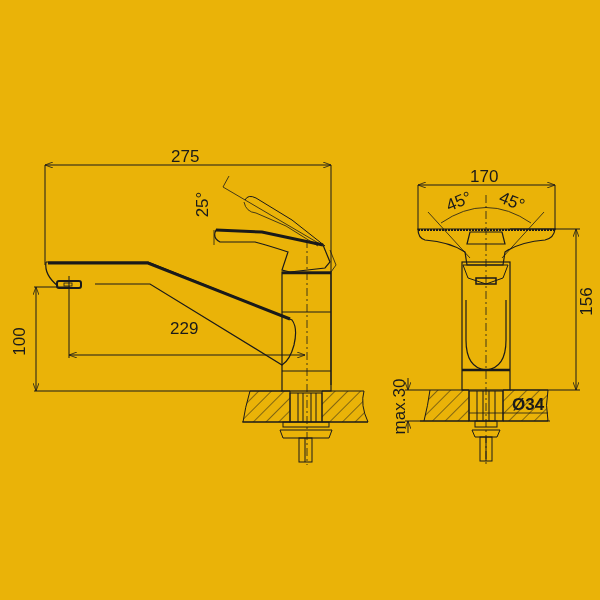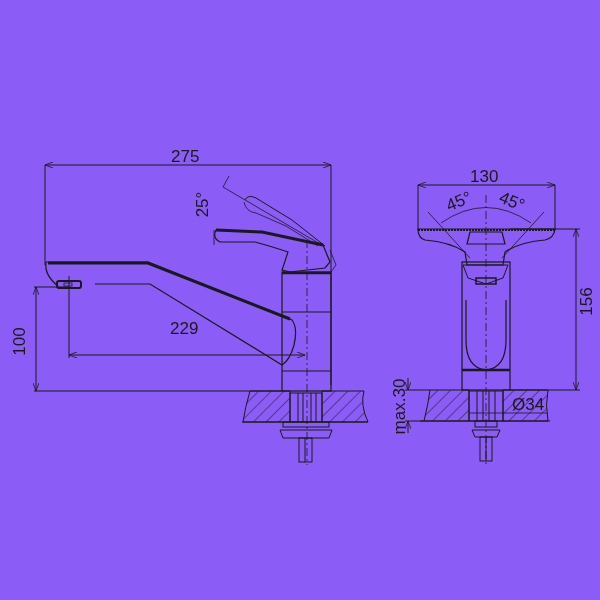--- a/index.html
+++ b/index.html
@@ -1,16 +1,16 @@
 <!DOCTYPE html>
 <html><head>
 <meta charset="utf-8">
 <style>
   html, body { margin: 0; padding: 0; background: #ffffff; }
-  #canvas { position: relative; width: 600px; height: 600px; background: #8b5cf6; overflow: hidden; }
+  #canvas { position: relative; width: 600px; height: 600px; background: #eab308; overflow: hidden; }
   svg { position: absolute; left: 0; top: 0; }
   .dim-text { position: absolute; font-family: "Liberation Sans", sans-serif; font-size: 17px; color: #1a1a1a; line-height: 1; white-space: nowrap; }
   .rot { transform-origin: center center; }
 </style>
 </head>
 <body>
 
 <div id="canvas">
 <svg width="600" height="600" viewBox="0 0 600 600">
   <defs>
@@ -148,19 +148,19 @@
       <line x1="408" y1="433" x2="408" y2="421" marker-end="url(#arr)"></line>
     </g>
   </g>
 </svg>
 
 <div class="dim-text" style="left:171px; top:148px;">275</div>
 <div class="dim-text rot" style="left:190px; top:196px; transform: rotate(-90deg);">25°</div>
 <div class="dim-text" style="left:170px; top:320px;">229</div>
 <div class="dim-text rot" style="left:5px; top:333px; transform: rotate(-90deg);">100</div>
 
-<div class="dim-text" style="left:470px; top:168px;">130</div>
+<div class="dim-text" style="left:470px; top:168px;">170</div>
 <div class="dim-text" style="left:446px; top:193px; transform: rotate(-22deg);">45°</div>
 <div class="dim-text" style="left:499px; top:193px; transform: rotate(22deg);">45°</div>
 <div class="dim-text rot" style="left:572px; top:293px; transform: rotate(-90deg);">156</div>
 <div class="dim-text rot" style="left:372px; top:398px; transform: rotate(-90deg);">max.30</div>
-<div class="dim-text" style="left:512px; top:396px;">Ø34</div>
+<div class="dim-text" style="left:512px; top:396px;font-weight:bold;">Ø34</div>
 </div>
 
 </body></html>

